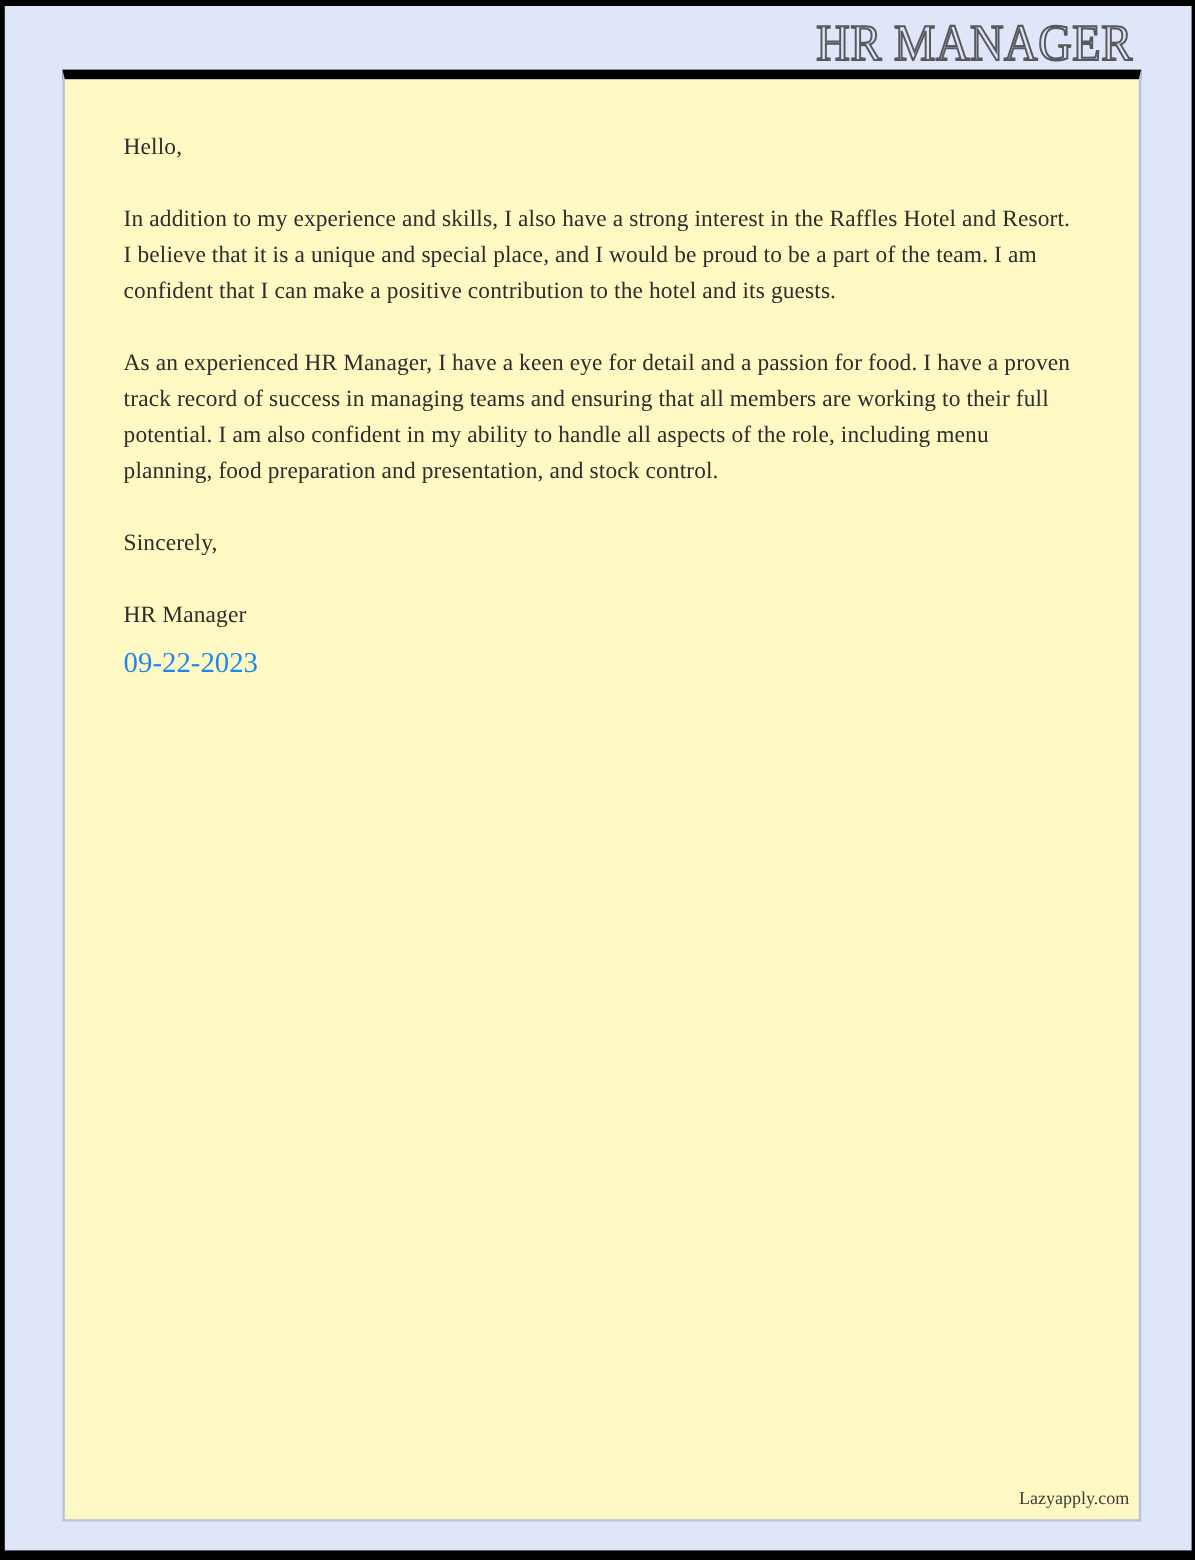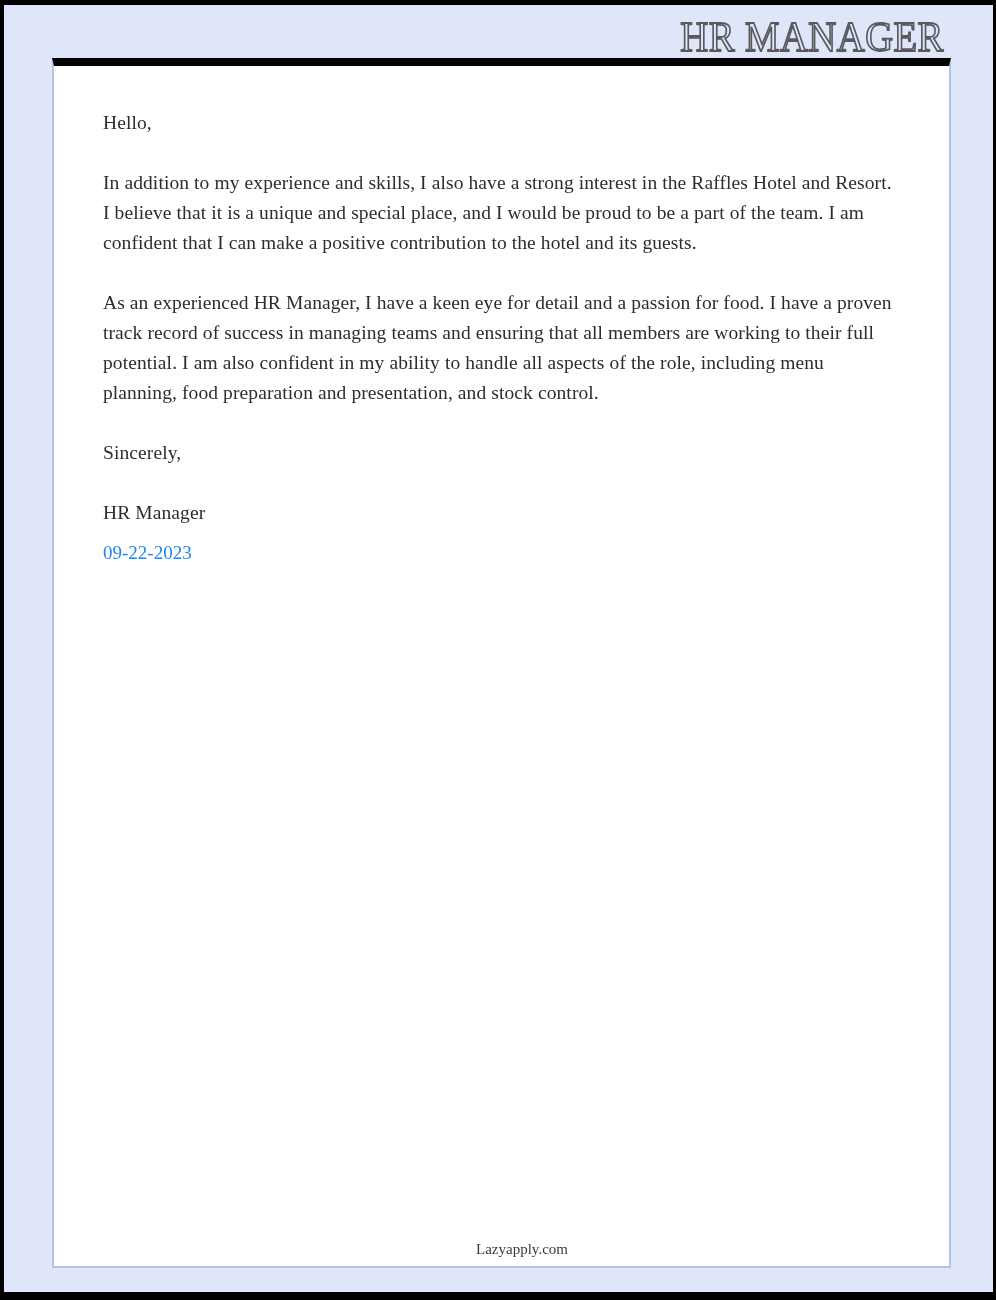--- a/index.html
+++ b/index.html
@@ -37,51 +37,51 @@
     transform-origin: right center;
     white-space: nowrap;
   }
   .sheet {
     position: absolute;
     left: 48px;
     top: 53px;
     width: 899px;
     height: 1210px;
     box-sizing: border-box;
-    background: #ffffff;
+    background: #fef9c3;
     border-top: 8px solid #000000;
     border-left: 2px solid #b3c3ec;
     border-right: 2px solid #b3c3ec;
     border-bottom: 2px solid #b3c3ec;
     padding: 42px 50px 6px 49px;
     display: flex;
     flex-direction: column;
   }
   .letter-text {
     font-size: 19.5px;
     line-height: 30px;
     font-weight: 300;
     color: #2d2d2d;
     margin: 0 0 30px 0;
     letter-spacing: 0.1px;
   }
   .date-line {
-    font-size: 19px;
+    font-size: 24px;
     line-height: 30px;
     font-weight: 400;
     margin: 10px 0 0 0;
     text-decoration: none;
     display: inline-block;
     align-self: flex-start;
     cursor: pointer;
   }
   .sheet-footer {
     margin-top: auto;
     margin-right: -42px;
-    text-align: center;
+    text-align: right;
     font-size: 15px;
     line-height: 18px;
     font-weight: 300;
     color: #3a3a3a;
     padding-bottom: 2px;
   }
 </style>
 </head>
 <body>
 

